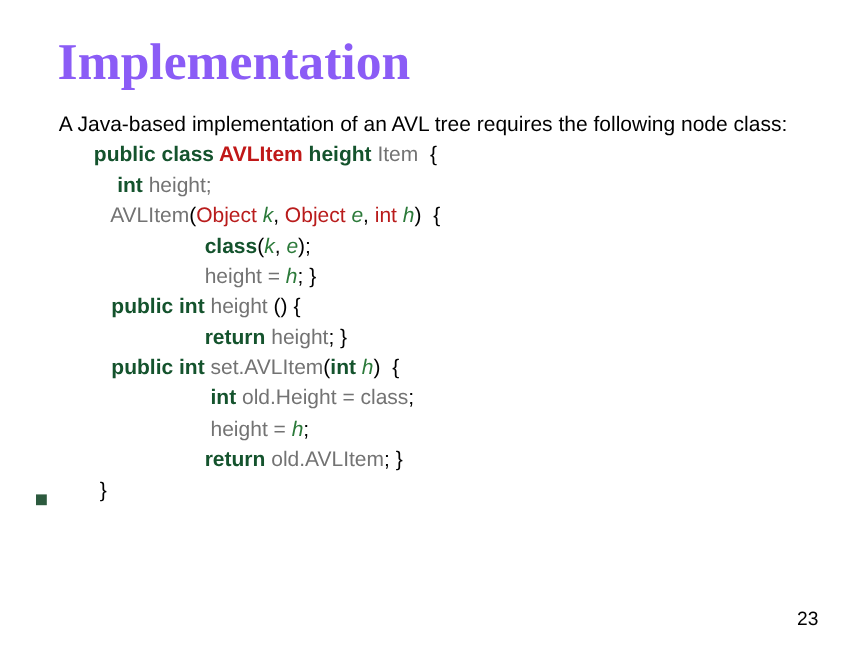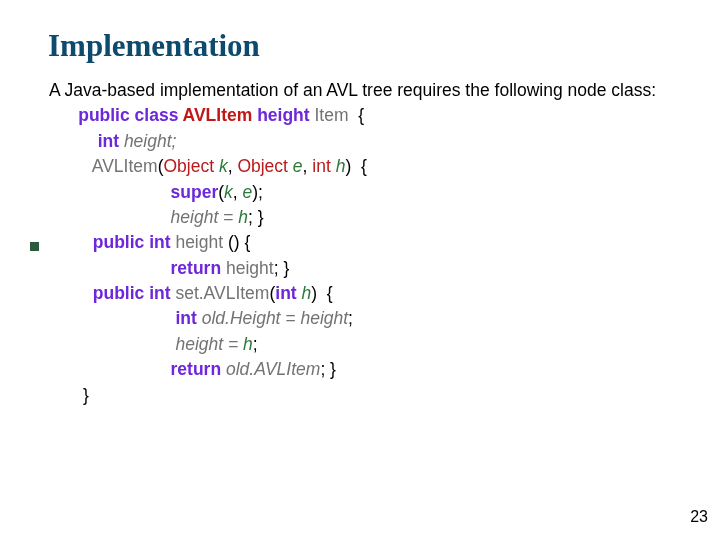--- a/index.html
+++ b/index.html
@@ -10,28 +10,28 @@
     background: #fff;
     font-family: Verdana, Geneva, sans-serif;
     position: relative;
     overflow: hidden;
   }
   .slide {
     padding: 28px 30px 0 30px;
   }
   .title {
     font-family: Georgia, 'Times New Roman', serif;
-    font-size: 31px;
+    font-size: 43px;
     font-weight: bold;
-    color: #0c4a6e;
+    color: #8b5cf6;
     margin: 0 0 14px 18px;
   }
   .body-wrap {
     display: flex;
-    align-items: center;
+    align-items: flex-end;
   }
   .bullet {
     width: 9px;
     height: 9px;
     background: #2c5a3e;
     flex: 0 0 auto;
     margin-top: 7px;
     margin-right: 10px;
   }
   .content {
@@ -39,52 +39,52 @@
     line-height: 1.45;
     color: #000;
   }
   .intro {
     font-family: Verdana, Geneva, sans-serif;
   }
   .code {
     font-family: Verdana, Geneva, sans-serif;
     white-space: pre;
   }
-  .kw { font-weight: bold; color: #6d28d9; }
+  .kw { font-weight: bold; color: #14532d; }
   .member-name { color: #737373; }
   .memname-b { color: #c01818; font-weight: bold; }
-  .italic { font-style: italic; }
+  .italic { }
   .ptype { color: #b91c1c; }
   .pname { color: #2c7a3a; font-style: italic; }
   .pagenum {
     position: absolute;
-    right: 12px;
+    right: 38px;
     bottom: 14px;
     font-size: 16px;
     color: #000;
     font-family: Verdana, Geneva, sans-serif;
   }
 </style>
 </head>
 <body>
 
 <div class="slide">
   <h1 class="title">Implementation</h1>
   <div class="body-wrap">
     <div class="bullet"></div>
     <div class="content">
       <div class="intro">A Java-based implementation of an AVL tree requires the following node class:</div>
       <div class="code">      <span class="kw">public class </span><span class="memname-b">AVLItem</span><span class="kw"> height </span><span class="member-name">Item</span><span>  {</span>
           <span class="kw">int </span><span class="member-name italic">height;</span>
          <span class="member-name">AVLItem</span><span>(</span><span class="ptype">Object </span><span class="pname">k</span><span>, </span><span class="ptype">Object </span><span class="pname">e</span><span>, </span><span class="ptype">int </span><span class="pname">h</span><span>)</span><span>  {</span>
-                         <span class="kw">super</span><span>(</span><span class="pname">k</span><span>, </span><span class="pname">e</span><span>)</span><span>;</span>
+                         <span class="kw">class</span><span>(</span><span class="pname">k</span><span>, </span><span class="pname">e</span><span>)</span><span>;</span>
                          <span class="member-name italic">height = </span><span class="pname">h</span><span>; }</span>
          <span class="kw">public </span><span class="kw">int </span><span class="member-name">height</span><span> () </span><span>{</span>
                          <span class="kw">return </span><span class="member-name">height</span><span>; }</span>
          <span class="kw">public </span><span class="kw">int </span><span class="member-name">set.AVLItem</span><span>(</span><span class="kw">int </span><span class="pname">h</span><span>)</span><span>  {</span>
-                          <span class="kw">int </span><span class="member-name italic">old.Height = height</span><span>;</span>
+                          <span class="kw">int </span><span class="member-name italic">old.Height = class</span><span>;</span>
                           <span class="member-name italic">height = </span><span class="pname">h</span><span>;</span>
                          <span class="kw">return </span><span class="member-name italic">old.AVLItem</span><span>; }</span>
        <span>}</span></div>
     </div>
   </div>
 </div>
 <div class="pagenum">23</div>
 
 </body></html>

